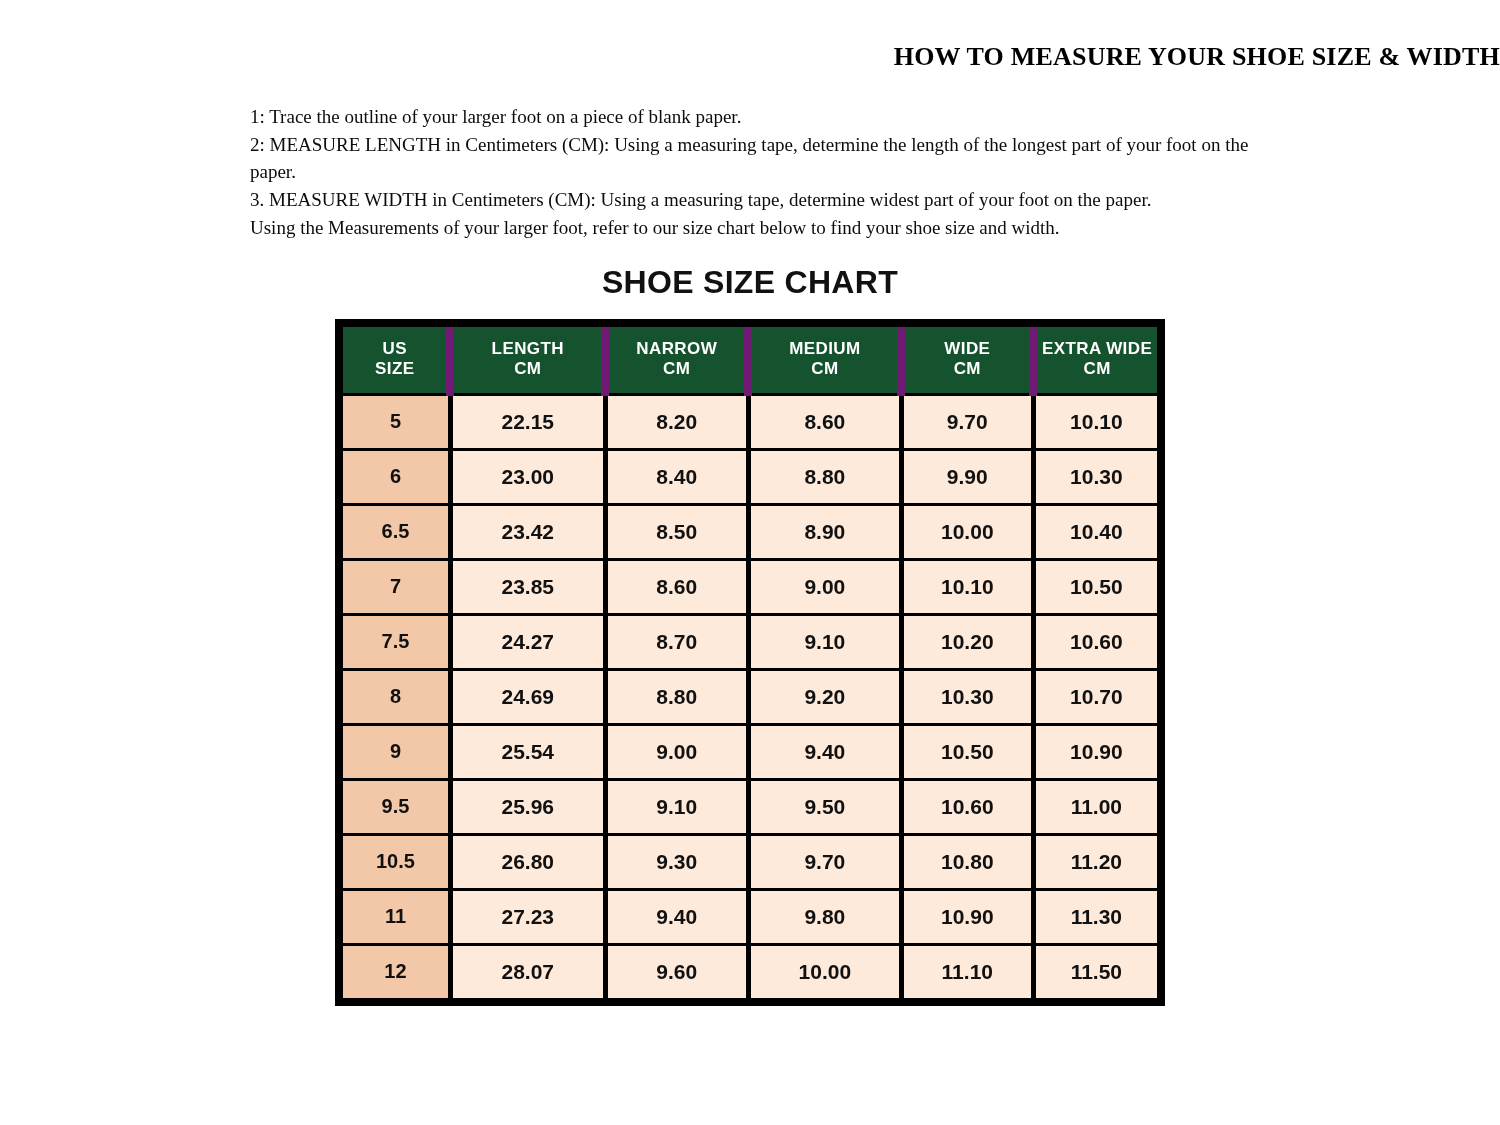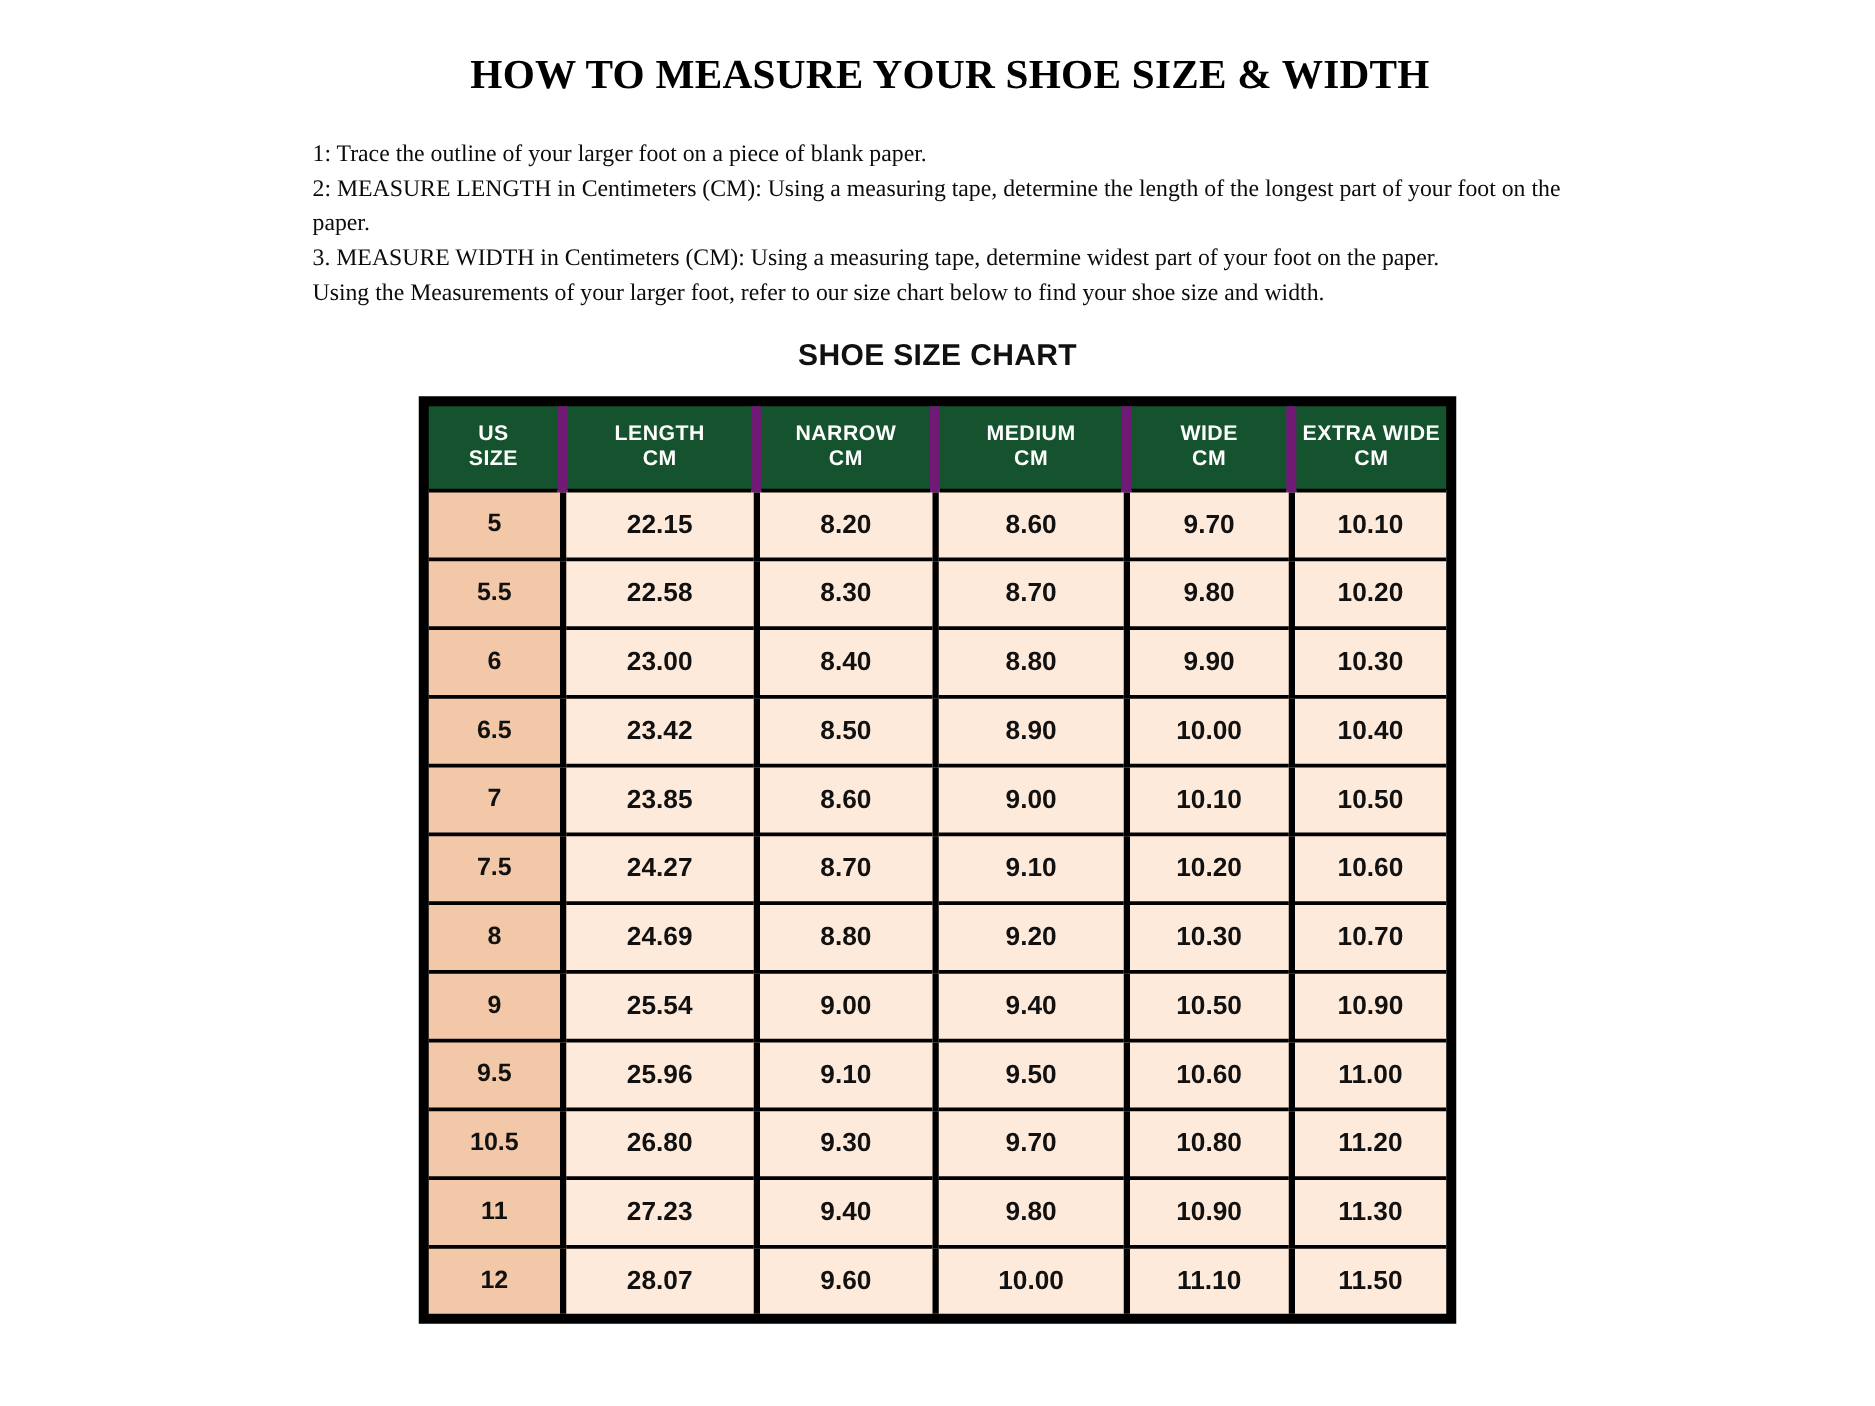--- a/index.html
+++ b/index.html
@@ -13,44 +13,44 @@
     font-family: "Liberation Serif", serif;
     overflow: hidden;
   }
   .page {
     position: relative;
     width: 1500px;
     height: 1125px;
     box-sizing: border-box;
   }
   .doc-title {
-    text-align: center;
+    text-align: right;
     font-family: "Liberation Serif", serif;
     font-weight: bold;
-    font-size: 33px;
+    font-size: 26px;
     letter-spacing: 0.2px;
     color: #000;
     margin: 42px 0 0 0;
     padding-left: 20px;
   }
   .instructions {
     margin: 32px auto 0 auto;
     width: 1000px;
     font-family: "Liberation Serif", serif;
     font-size: 19px;
     line-height: 1.42;
     color: #0c0c0c;
   }
   .instructions p {
     margin: 0 0 1px 0;
   }
   .chart-title {
     text-align: center;
     font-family: "Liberation Sans", sans-serif;
-    font-size: 24px;
+    font-size: 32px;
     color: #111;
     margin: 22px 0 0 0;
     letter-spacing: 0.3px;
   }
   .table-wrap {
     margin: 18px auto 0 auto;
     width: 830px;
     background: #000;
     padding: 8px 8px 8px 8px;
     box-sizing: border-box;
@@ -158,28 +158,20 @@
       <tbody id="chart-body">
           <tr>
             <td class="size-col">5</td>
             <td class="gap-l">22.15</td>
             <td class="gap-l">8.20</td>
             <td class="gap-l">8.60</td>
             <td class="gap-l">9.70</td>
             <td class="gap-l">10.10</td>
           </tr>
           <tr>
-            <td class="size-col">5.5</td>
-            <td class="gap-l">22.58</td>
-            <td class="gap-l">8.30</td>
-            <td class="gap-l">8.70</td>
-            <td class="gap-l">9.80</td>
-            <td class="gap-l">10.20</td>
-          </tr>
-          <tr>
             <td class="size-col">6</td>
             <td class="gap-l">23.00</td>
             <td class="gap-l">8.40</td>
             <td class="gap-l">8.80</td>
             <td class="gap-l">9.90</td>
             <td class="gap-l">10.30</td>
           </tr>
           <tr>
             <td class="size-col">6.5</td>
             <td class="gap-l">23.42</td>

